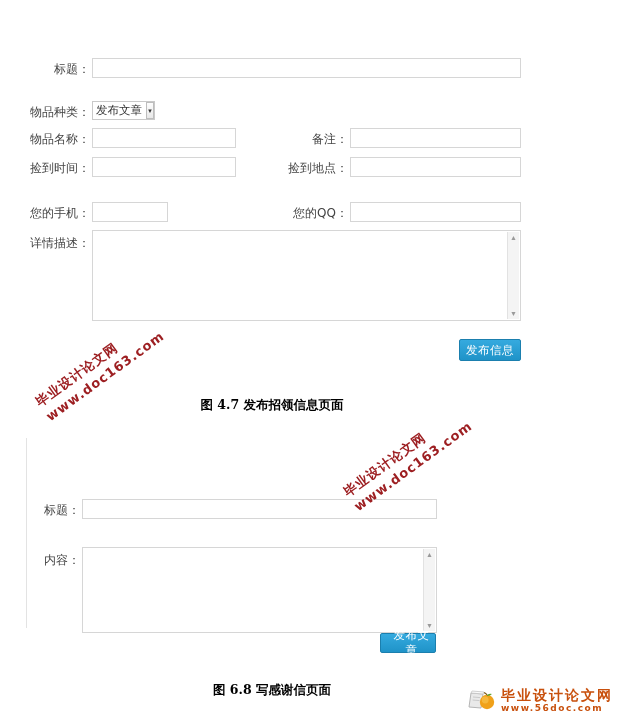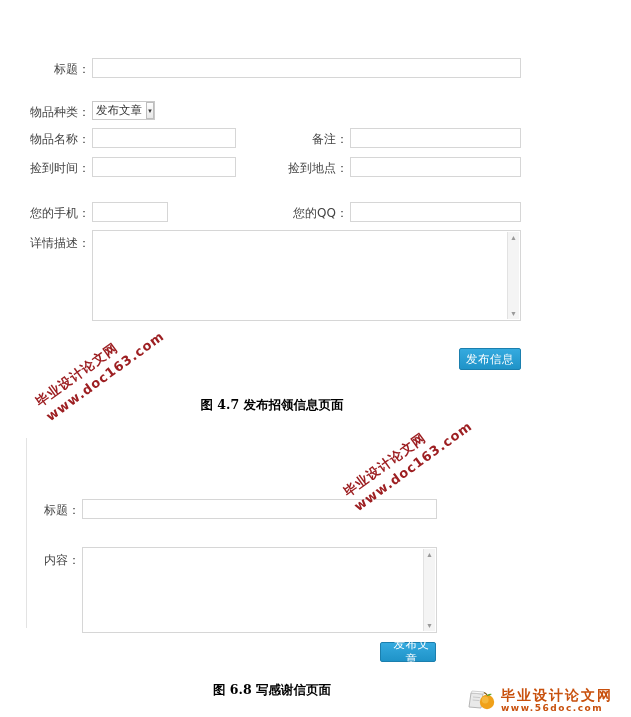--- a/index.html
+++ b/index.html
@@ -93,21 +93,20 @@
   .btn{
     position:absolute;
     color:#fff;font-size:11.5px;
     font-family:"DejaVu Sans","Liberation Sans",sans-serif;
     text-align:center;
     border-radius:2px;
     border:1px solid #1b7fae;
     box-sizing:border-box;
     display:flex;align-items:center;justify-content:center;
     letter-spacing:.5px;
-    margin-top:9px;
   }
 
   
   .caption{
     position:absolute;width:544px;text-align:center;
     font-size:12.5px;color:#000;
     font-family:"DejaVu Serif","Liberation Serif",serif;
     font-weight:bold;
   }
 

